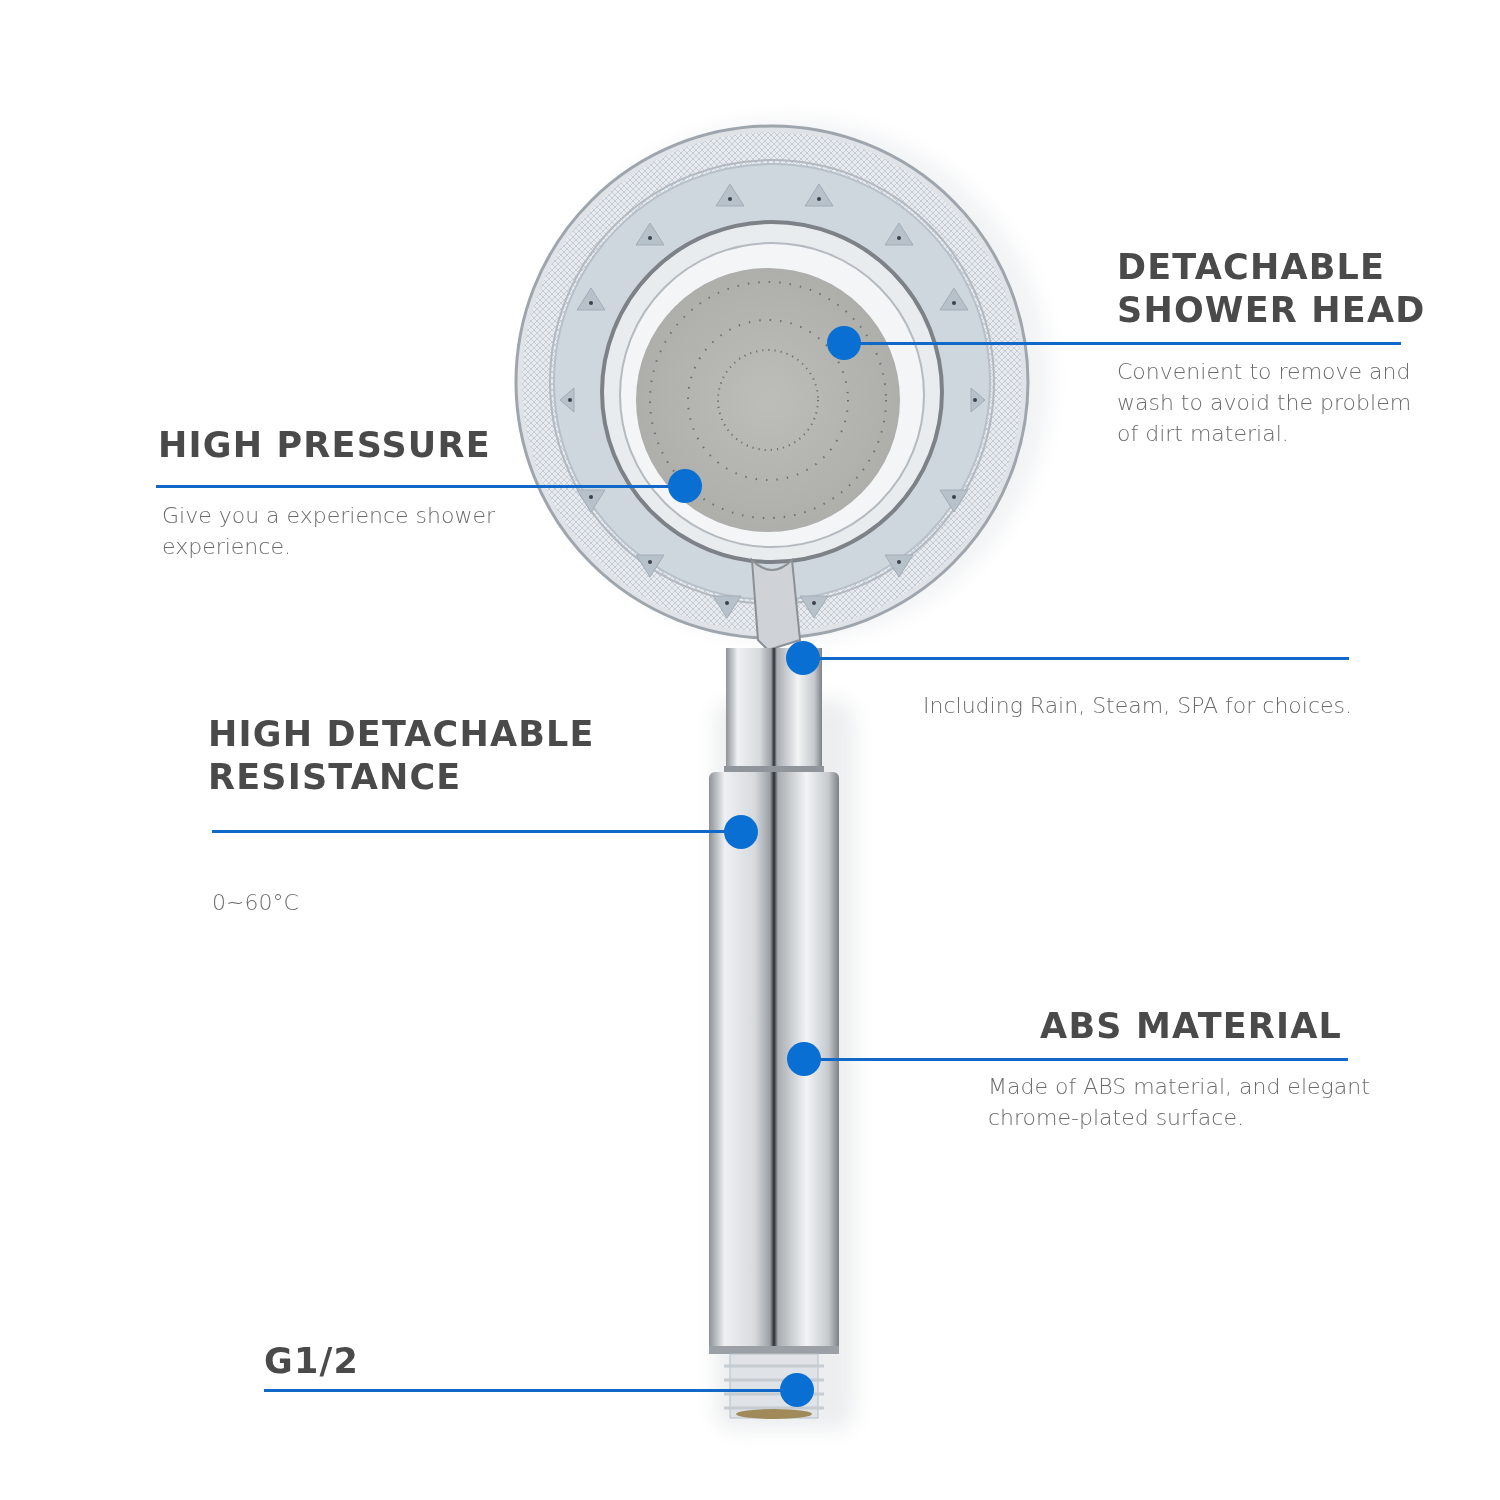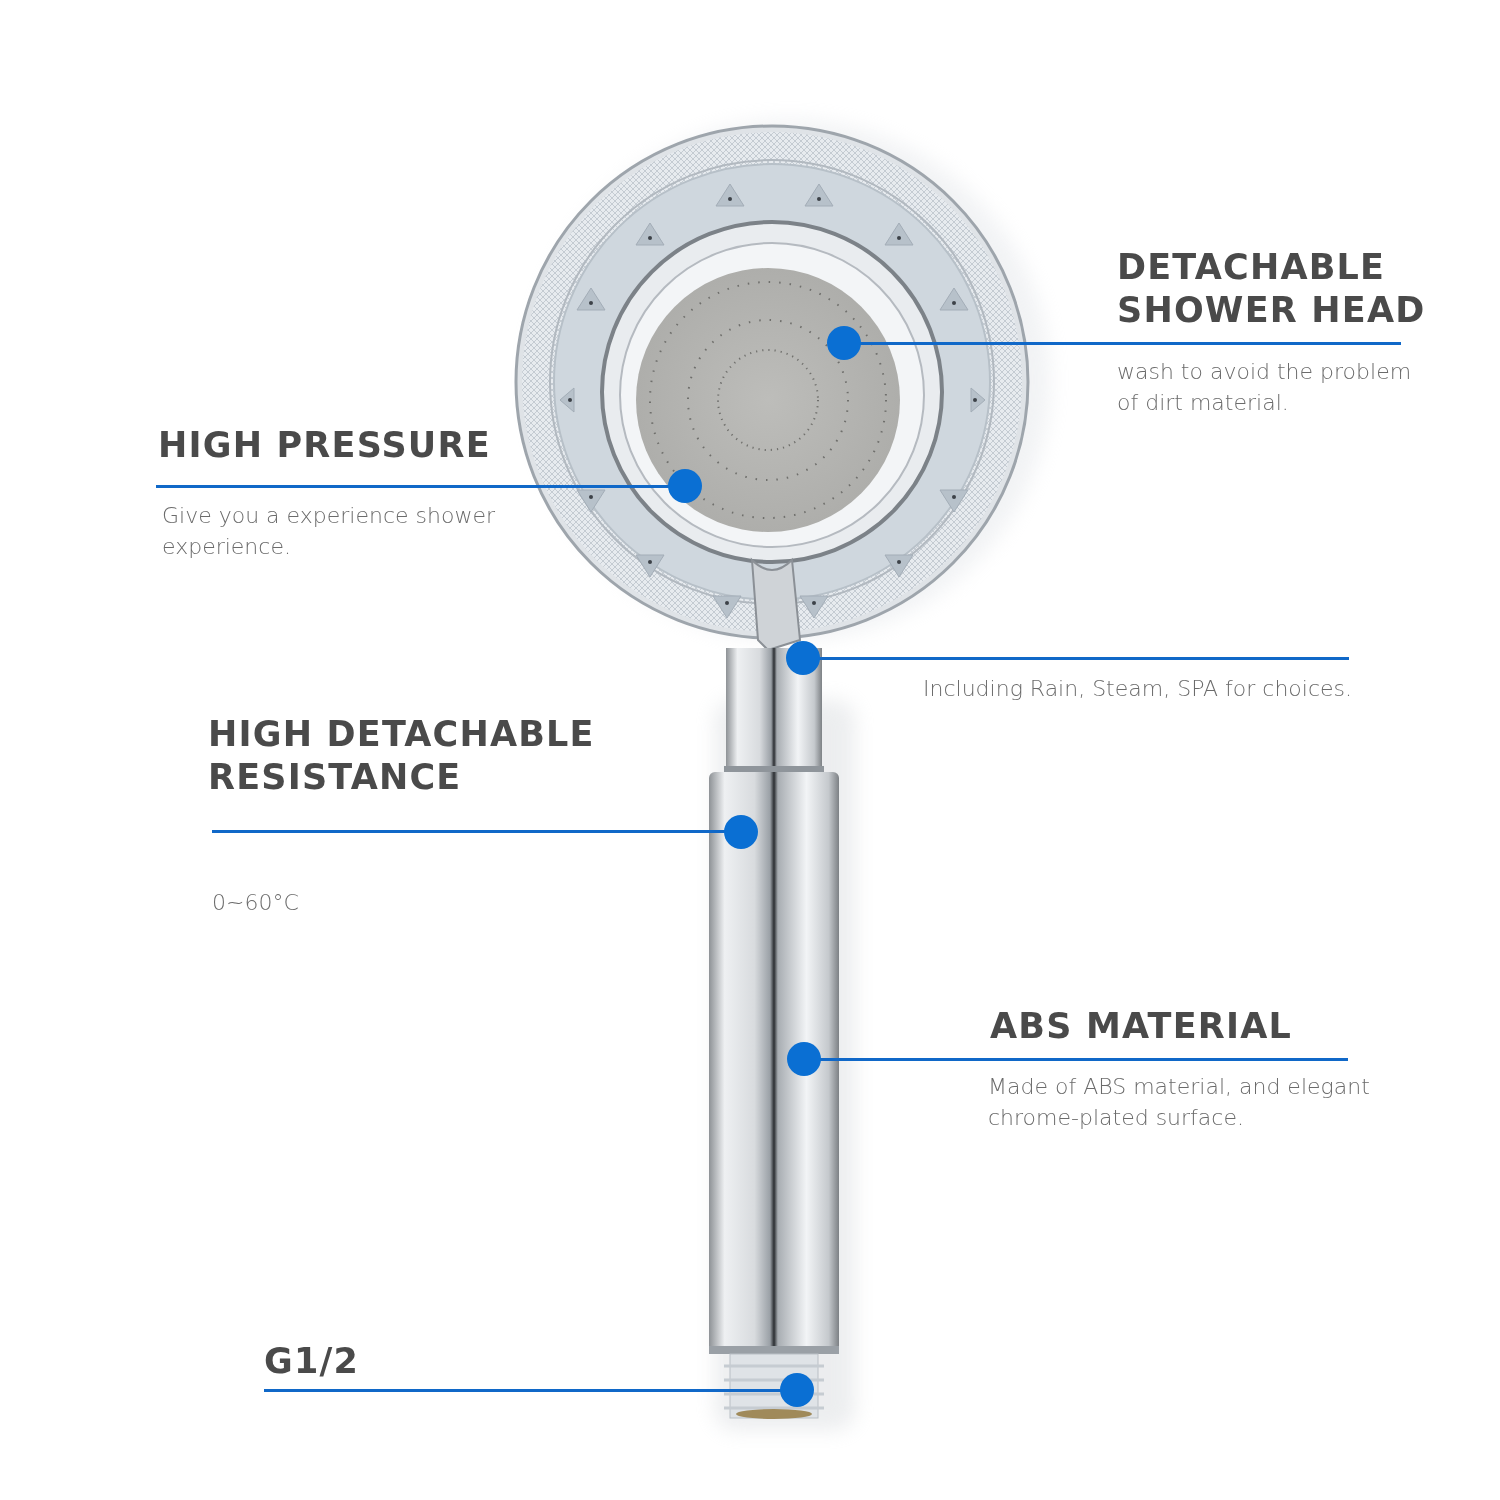--- a/index.html
+++ b/index.html
@@ -114,51 +114,52 @@
     <ellipse cx="774" cy="1414" rx="38" ry="5" fill="#a08a5a"></ellipse>
   </svg>
 
   <div class="title" style="left:1117px; top:246px;">
     <div>DETACHABLE</div>
     <div>SHOWER HEAD</div>
   </div>
   <div class="line" style="left:845px; top:342px; width:556px;"></div>
   <div class="dot" style="left:827px; top:326px;"></div>
   <div class="desc" style="left:1117px; top:356px;">
+    <div>Convenient to remove and</div>
     <div>wash to avoid the problem</div>
     <div>of dirt material.</div>
   </div>
 
   <div class="title" style="left:158px; top:424px;">
     <div>HIGH PRESSURE</div>
   </div>
   <div class="line" style="left:156px; top:485px; width:530px;"></div>
   <div class="dot" style="left:668px; top:469px;"></div>
   <div class="desc" style="left:162px; top:500px;">
     <div>Give you a experience shower</div>
     <div>experience.</div>
   </div>
 
   <div class="line" style="left:803px; top:657px; width:546px;"></div>
   <div class="dot" style="left:786px; top:641px;"></div>
-  <div class="desc right" style="left:900px; top:673px; width:452px;">
+  <div class="desc right" style="left:900px; top:690px; width:452px;">
     <div>Including Rain, Steam, SPA for choices.</div>
   </div>
 
   <div class="title" style="left:208px; top:713px;">
     <div>HIGH DETACHABLE</div>
     <div>RESISTANCE</div>
   </div>
   <div class="line" style="left:212px; top:830px; width:530px;"></div>
   <div class="dot" style="left:724px; top:815px;"></div>
   <div class="desc" style="left:212px; top:887px;">
     <div>0~60°C</div>
   </div>
 
-  <div class="title right" style="left:940px; top:1005px; width:402px;text-align:center;">
+  <div class="title right" style="left:940px; top:1005px; width:402px;">
     <div>ABS MATERIAL</div>
   </div>
   <div class="line" style="left:804px; top:1058px; width:544px;"></div>
   <div class="dot" style="left:787px; top:1042px;"></div>
   <div class="desc" style="left:988px; top:1071px;">
     <div>Made of ABS material, and elegant</div>
     <div>chrome-plated surface.</div>
   </div>
 
   <div class="title" style="left:264px; top:1340px;">

